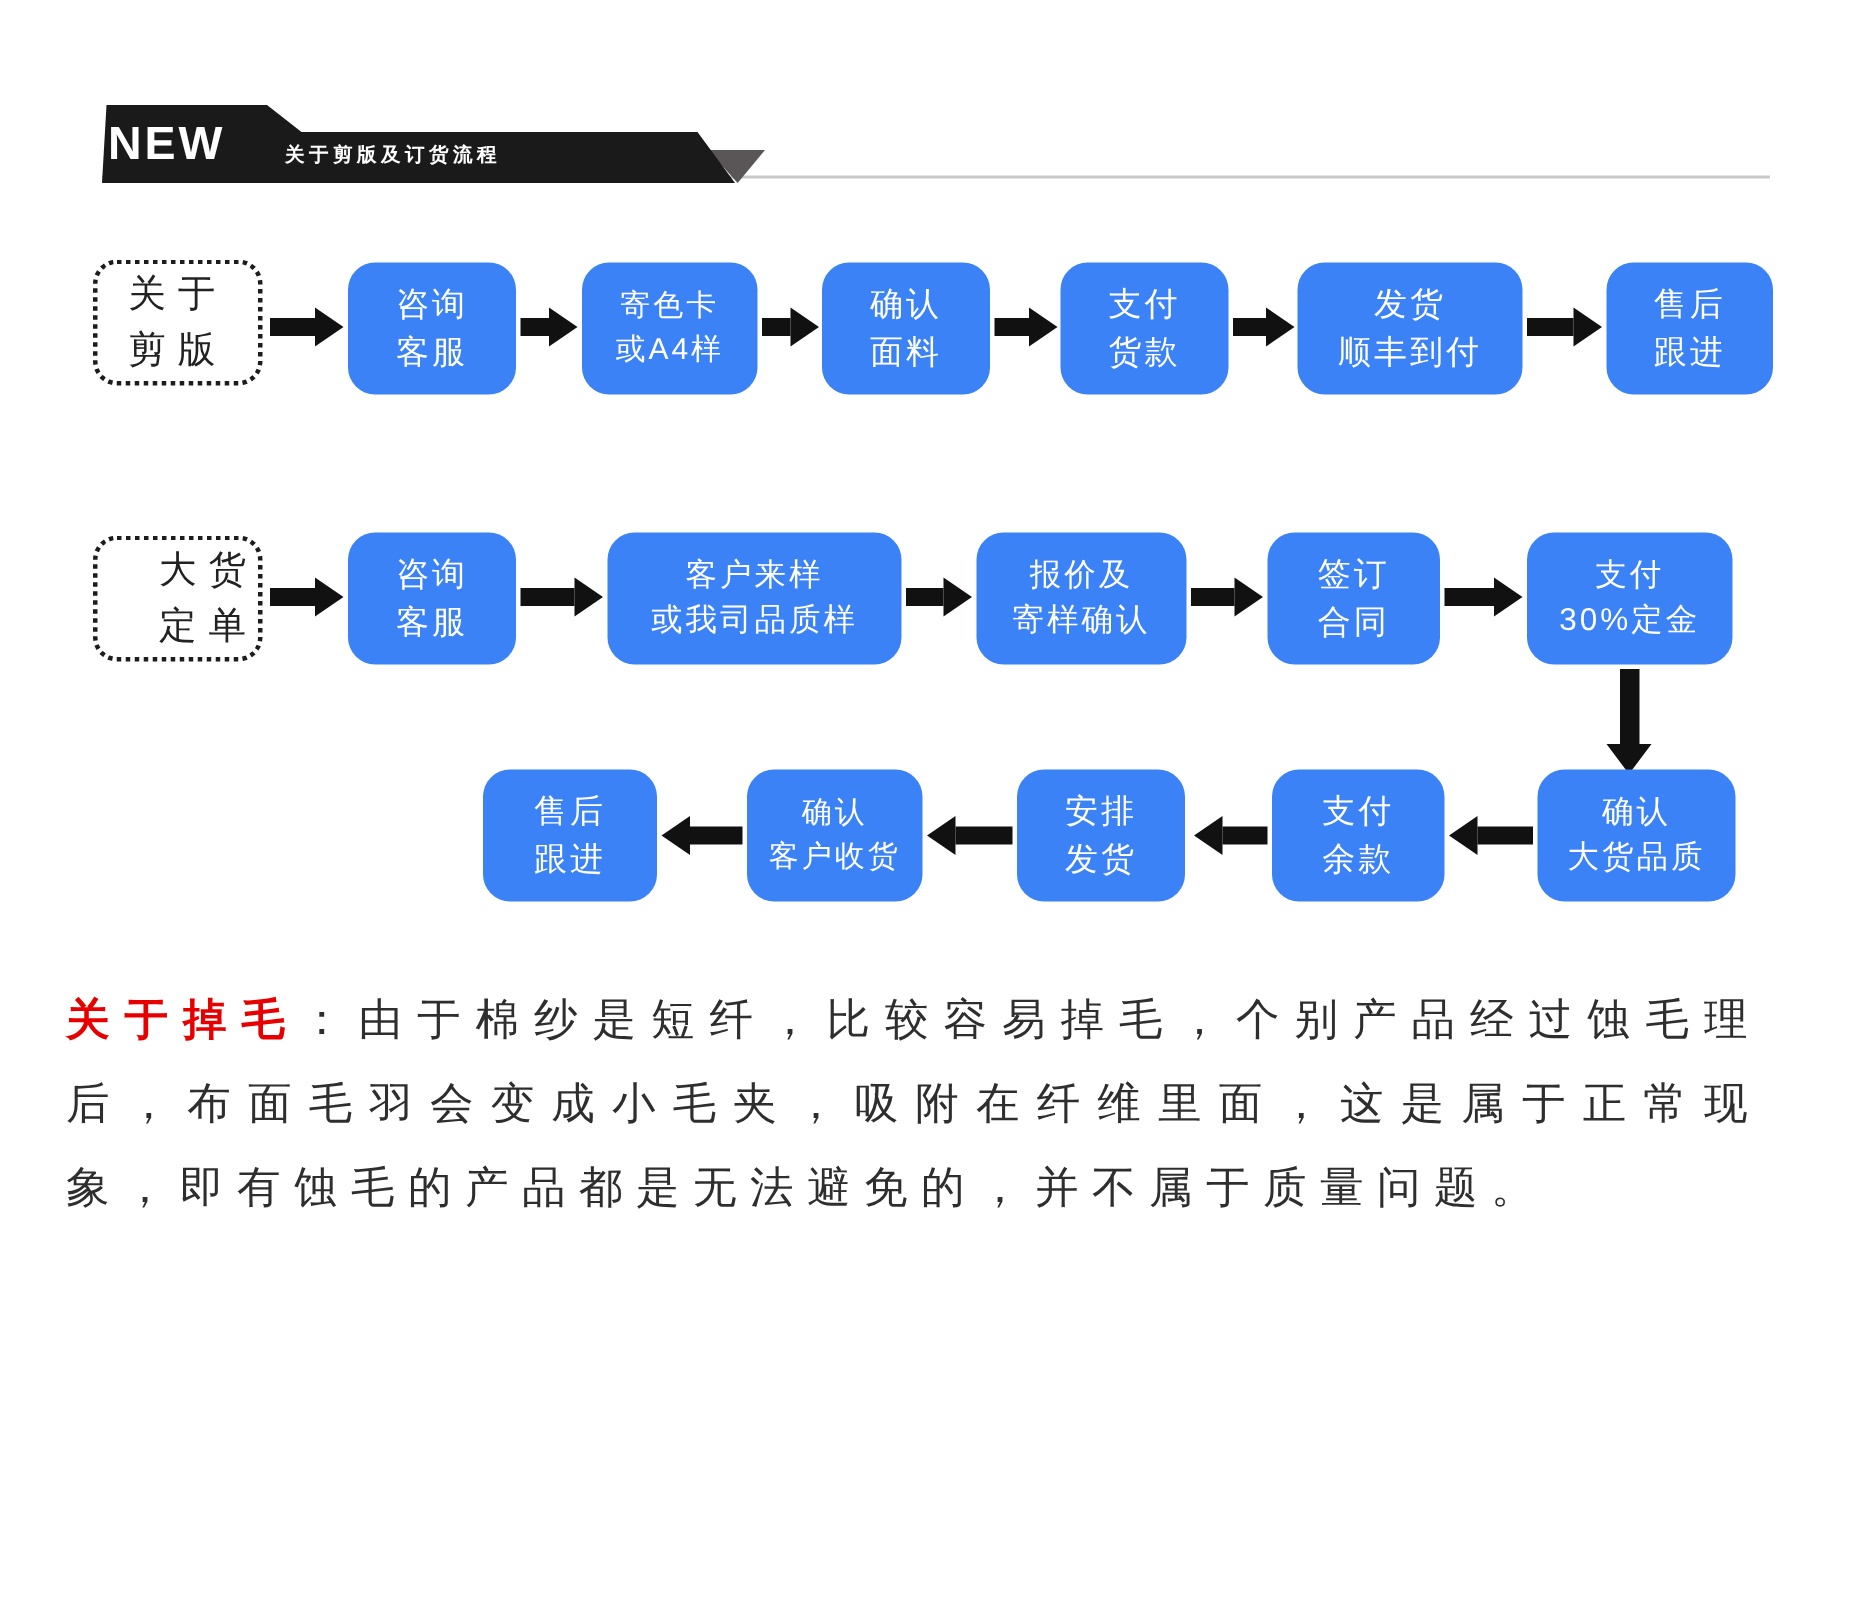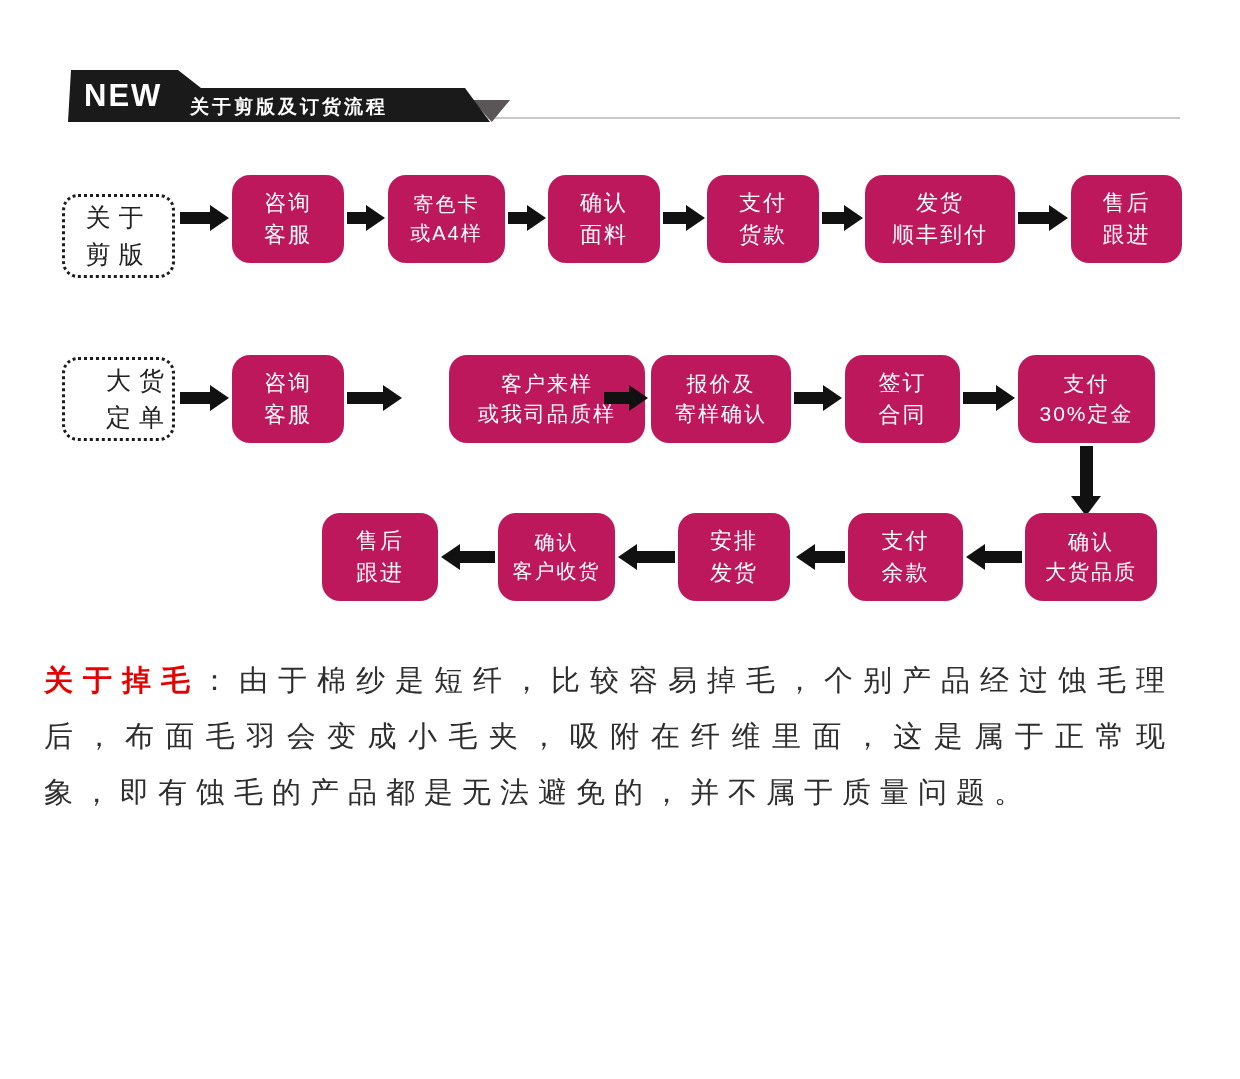--- a/index.html
+++ b/index.html
@@ -16,37 +16,37 @@
   .banner-line {
     position:absolute; left:68px; top:117px;
     width:1112px; height:2px; background:#c9c9c9; z-index:0;
   }
   .banner-black {
     position:absolute; left:68px; top:70px;
     width:425px; height:52px; background:#1a1a1a; z-index:1;
     clip-path:polygon(3px 0, 110px 0, 133px 18px, 397px 18px, 422px 52px, 0 52px);
   }
   .banner-badge {
-    position:absolute; left:84px; top:78px; z-index:2;
+    position:absolute; left:72px; top:78px; z-index:2;
     color:#ffffff; font-size:31px; font-weight:bold; letter-spacing:2px;
   }
   .banner-title {
     position:absolute; left:190px; top:94px; z-index:2;
-    color:#ffffff; font-size:19px; font-weight:bold; letter-spacing:3px;
+    color:#ffffff; font-size:13px; font-weight:bold; letter-spacing:3px;
   }
   .banner-fold {
     position:absolute; left:472px; top:100px; z-index:0;
     width:38px; height:22px; background:#5a5556;
     clip-path:polygon(0 0, 100% 0, 52% 100%);
   }
 
   
   .fbox {
     position:absolute;
-    background:#be185d;
+    background:#3b82f6;
     border-radius:18px;
     color:#ffffff;
     display:flex; flex-direction:column;
     align-items:center; justify-content:center;
     text-align:center;
     font-size:22px; line-height:1.45; letter-spacing:2px;
   }
   .dotted {
     position:absolute;
     border:3px dotted #1c1c1c;
@@ -103,21 +103,21 @@
 <body>
 
 <div class="page">
 
   <div class="banner-line"></div>
   <div class="banner-black"></div>
   <div class="banner-fold"></div>
   <div class="banner-badge">NEW</div>
   <div class="banner-title">关于剪版及订货流程</div>
 
-  <div class="dotted" style="left:62px;top:194px;width:113px;height:84px;">
+  <div class="dotted" style="left:62px;top:173px;width:113px;height:84px;">
     <span>关于</span>
     <span>剪版</span>
   </div>
   <div class="arrow-right" style="left:180px;top:205px;width:49px;">
       <div class="shaft"></div>
       <div class="head"></div>
     </div>
 
   <div class="fbox" style="left:232px;top:175px;width:112px;height:88px;">
     <span>咨询</span>
@@ -180,21 +180,21 @@
 
   <div class="fbox" style="left:232px;top:355px;width:112px;height:88px;">
     <span>咨询</span>
     <span>客服</span>
   </div>
   <div class="arrow-right" style="left:347px;top:385px;width:55px;">
       <div class="shaft"></div>
       <div class="head"></div>
     </div>
 
-  <div class="fbox" style="left:405px;top:355px;width:196px;height:88px;font-size:21px;margin-left:44px;">
+  <div class="fbox" style="left:405px;top:355px;width:196px;height:88px;font-size:21px;">
     <span>客户来样</span>
     <span>或我司品质样</span>
   </div>
   <div class="arrow-right" style="left:604px;top:385px;width:44px;">
       <div class="shaft"></div>
       <div class="head"></div>
     </div>
 
   <div class="fbox" style="left:651px;top:355px;width:140px;height:88px;font-size:21px;text-align:center;">
     <span>报价及</span>

